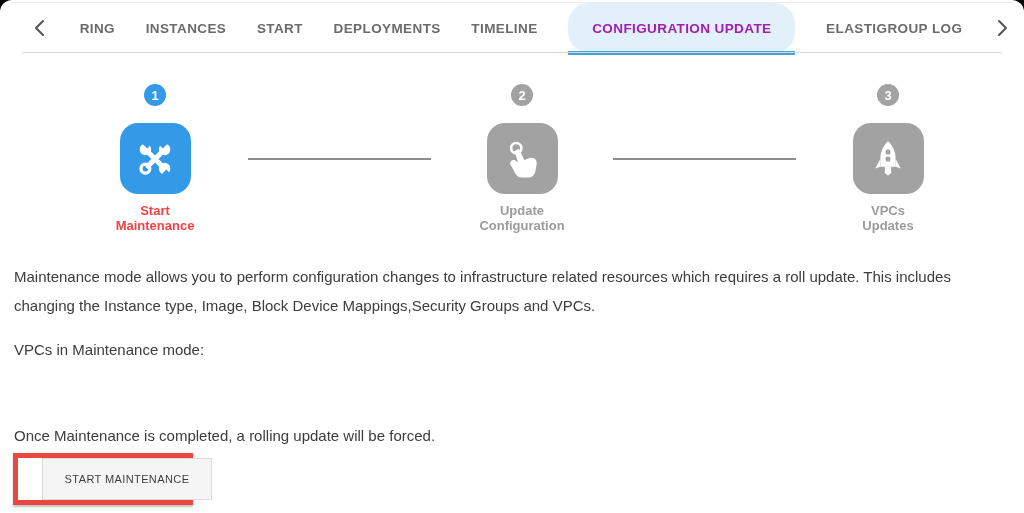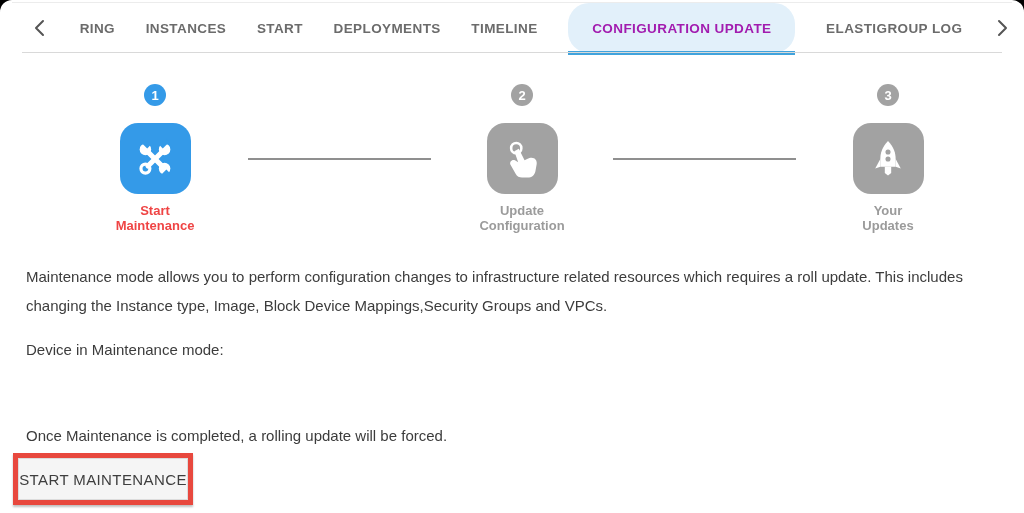--- a/index.html
+++ b/index.html
@@ -36,34 +36,34 @@
   .step-label { margin-top:9px; font-size:13px; font-weight:bold; text-align:center; line-height:15px; }
   .step.active .step-num, .step.active .step-icon { background:#349ae8; }
   .step.active .step-label { color:#ef4444; }
   .step.inactive .step-num, .step.inactive .step-icon { background:#a2a2a2; }
   .step.inactive .step-label { color:#9b9b9b; }
   .connector { position:absolute; top:158px; height:2px; background:#8f8f8f; }
   .connector-1 { left:248px; width:183px; }
   .connector-2 { left:613px; width:183px; }
 
   
-  .copy { position:absolute; left:26px; right:12px; color:#3c3c3c; font-size:15px; line-height:29px; }
+  .copy { position:absolute; left:14px; right:12px; color:#3c3c3c; font-size:15px; line-height:29px; }
   .p1 { top:262px; }
   .while-line { top:335px; }
   .bullet1 { top:361px; left:60px; }
   .bullet2 { top:387px; left:60px; }
   .p2 { top:421px; }
 
   
   .annotation { position:absolute; left:13px; top:453px; width:180px; height:52px;
     border:5px solid #e8483e; box-shadow:0 2px 2px rgba(0,0,0,0.25); }
   .start-btn { width:100%; height:100%; background:#f5f5f5; border:1px solid #dcdcdc;
     display:flex; align-items:center; justify-content:center;
     font-family:"Liberation Sans", sans-serif;
-    font-size:15px; color:#3e3e3e; letter-spacing:0.4px; cursor:pointer; }
+    font-size:11px; color:#3e3e3e; letter-spacing:0.4px; cursor:pointer;margin-left:24px; }
 </style>
 </head>
 <body>
 
 <div id="app">
 
   <div class="top-hairline"></div>
 
   <div class="tabbar">
     <span class="tab-scroll">
@@ -135,26 +135,26 @@
       <svg width="46" height="46" viewBox="0 0 72 72">
         <path fill="#fff" d="M36,8 c9,9 12,19 12,28 v12 h-24 v-12 c0,-9 3,-19 12,-28 z"></path>
         <path fill="#fff" d="M24,36 l-8,15 8,-3 z"></path>
         <path fill="#fff" d="M48,36 l8,15 -8,-3 z"></path>
         <path fill="#fff" d="M31,48 h10 v10 l-5,4 -5,-4 z"></path>
         <circle cx="36" cy="25" r="4" fill="#a2a2a2"></circle>
         <circle cx="36" cy="36" r="4" fill="#a2a2a2"></circle>
       </svg>
     </div>
     <div class="step-label">
-      <div>Your</div>
+      <div>VPCs</div>
       <div>Updates</div>
     </div>
   </div>
 
   <div class="copy p1">Maintenance mode allows you to perform configuration changes to infrastructure related resources which requires a roll update. This includes changing the Instance type, Image, Block Device Mappings,Security Groups and VPCs.</div>
-  <div class="copy while-line">Device in Maintenance mode:</div>
+  <div class="copy while-line">VPCs in Maintenance mode:</div>
   <div class="copy p2">Once Maintenance is completed, a rolling update will be forced.</div>
 
   <div class="annotation">
     <button class="start-btn">START MAINTENANCE</button>
   </div>
 
 </div>
 
 </body></html>

